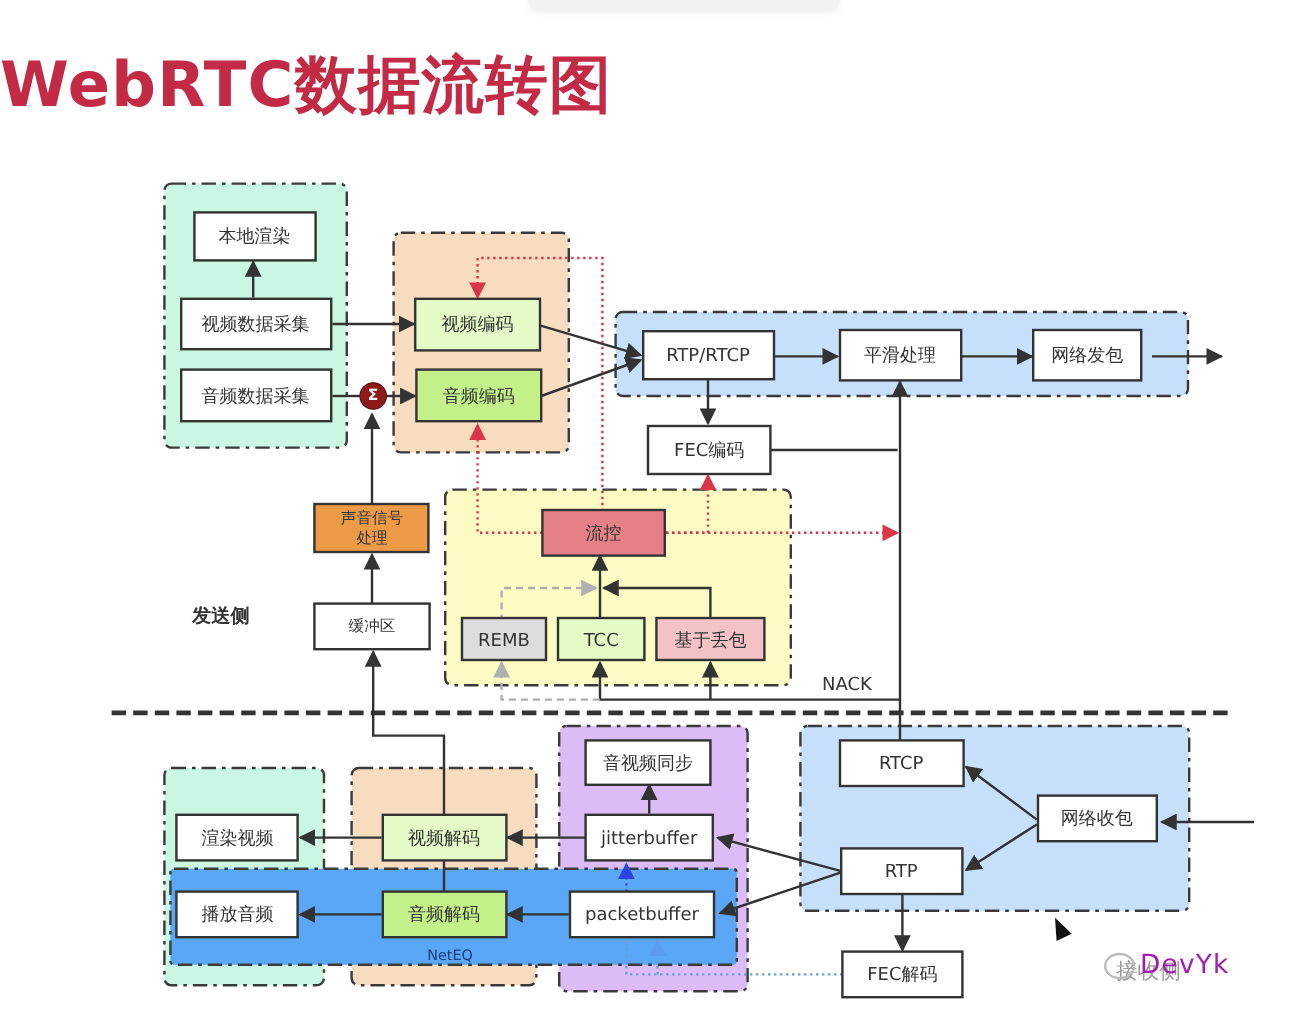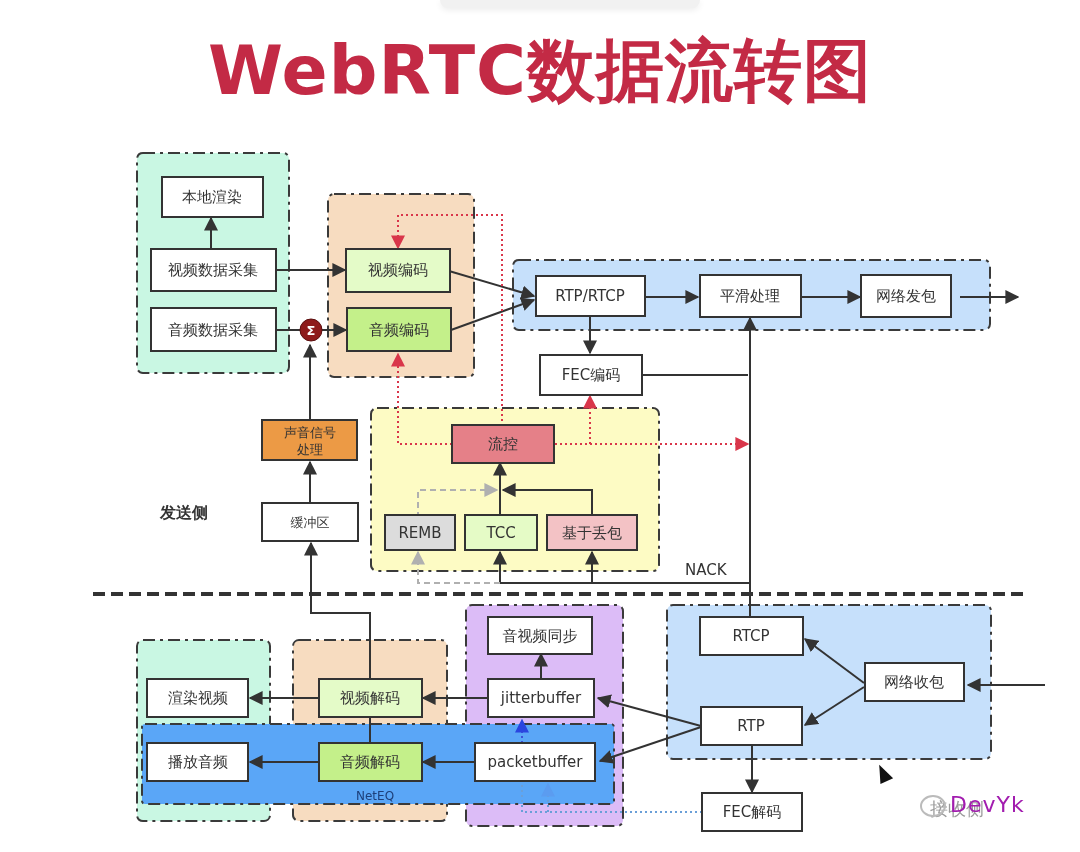--- a/index.html
+++ b/index.html
@@ -1,18 +1,18 @@
 <!DOCTYPE html>
 <html><head>
 <meta charset="utf-8">
 <style>
   html, body { margin:0; padding:0; background:#ffffff; }
   body { width:1080px; height:852px; position:relative; overflow:hidden; font-family:"DejaVu Sans", sans-serif; }
   #topbar { position:absolute; left:440px; top:0; width:260px; height:8px; background:#f1f1f1; border-radius:0 0 8px 8px; box-shadow:0 2px 6px rgba(0,0,0,0.08); }
-  #title { position:absolute; left:0; width:1080px; top:26px; text-align:center; font-family:"DejaVu Sans", sans-serif; font-weight:bold; font-size:68px; line-height:90px; color:#c32a45; letter-spacing:1px; }
+  #title { position:absolute; left:0; width:1080px; top:26px; text-align:left; font-family:"DejaVu Sans", sans-serif; font-weight:bold; font-size:52px; line-height:90px; color:#c32a45; letter-spacing:1px; }
   svg#diagram { position:absolute; left:0; top:0; }
   .node-rect { stroke:#333333; stroke-width:2; }
   .node-text { font-family:"DejaVu Sans", sans-serif; font-size:15px; fill:#333333; text-anchor:middle; dominant-baseline:central; }
   .small-text { font-size:13px; }
   .group-rect { stroke:#3a3a3a; stroke-width:2; stroke-dasharray:12 5 3 5; }
   .edge { stroke:#333333; stroke-width:2; fill:none; }
   .edge-red { stroke:#d9364a; stroke-width:2; fill:none; stroke-dasharray:2 3; }
   .edge-gray { stroke:#b0b0b0; stroke-width:2; fill:none; stroke-dasharray:6 4; }
   .edge-blue { stroke:#3d4fd6; stroke-width:2; fill:none; stroke-dasharray:2 3; }
   .edge-lightblue { stroke:#6a9fd8; stroke-width:2; fill:none; stroke-dasharray:2 3; }

